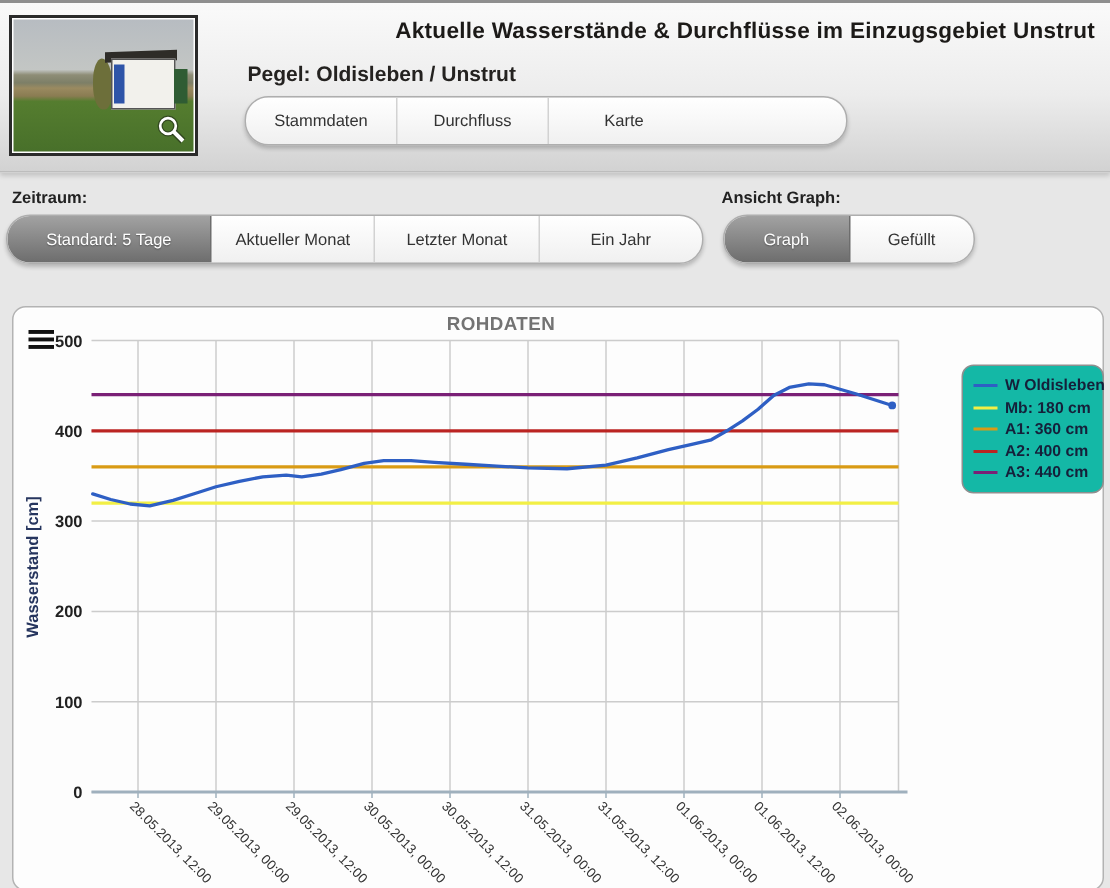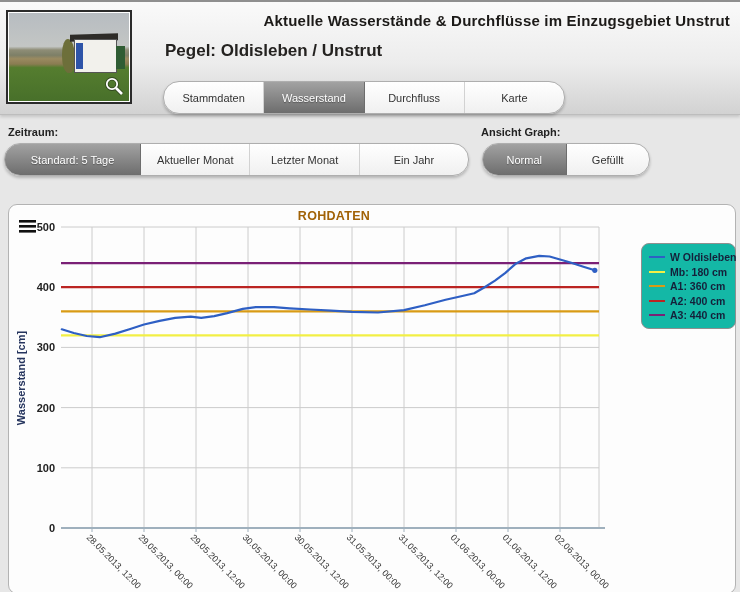--- a/index.html
+++ b/index.html
@@ -30,60 +30,60 @@
   .door{position:absolute;left:55.5%;top:34%;width:6%;height:30%;background:#2e54a8;}
   .shed{position:absolute;left:89%;top:38%;width:8%;height:26%;background:#2f5c33;}
   .bush{position:absolute;left:44%;top:30%;width:11%;height:38%;background:#6d6f3a;border-radius:45% 55% 40% 50%;}
   .mag{position:absolute;right:4px;bottom:3px;}
   .page-title{
     position:absolute;left:165px;top:10px;width:565px;
     font-size:15px;font-weight:bold;color:#1c1a18;letter-spacing:.2px;
   }
   .page-subtitle{
     position:absolute;left:165px;top:39px;
-    font-size:17px;font-weight:bold;color:#242220;
+    font-size:14px;font-weight:bold;color:#242220;
   }
   
   .pill{
     position:absolute;display:flex;height:31px;
     background:linear-gradient(180deg,#ffffff 0%,#f0f0f0 100%);
     border:1px solid #aeaeae;border-radius:16px;overflow:hidden;
     box-shadow:0 2px 3px rgba(0,0,0,.22);
   }
   .seg{
     display:flex;align-items:center;justify-content:center;
     font-size:11px;color:#333;cursor:pointer;white-space:nowrap;
     border-right:1px solid #d2d2d2;
   }
   .seg:last-child{border-right:none;}
   .seg.active{
     background:linear-gradient(180deg,#a2a2a2 0%,#8a8a8a 45%,#6d6d6d 100%);
     color:#fff;text-shadow:0 1px 1px rgba(0,0,0,.35);
     border-right-color:#6d6d6d;
   }
-  .tabbar{left:163px;top:79px;width:400px;}
+  .tabbar{left:163px;top:62px;width:400px;}
   .tabbar .seg{width:100px;}
   
   .ctrl-label{position:absolute;font-size:11px;color:#222;font-weight:bold;}
   #zeitraum-label{left:8px;top:124px;}
   #ansicht-label{left:481px;top:124px;}
   #zeitraum-pill{left:4px;top:141px;width:463px;}
   #zeitraum-pill .seg{width:109px;}
   #zeitraum-pill .seg:first-child{width:136px;}
   #ansicht-pill{left:482px;top:141px;width:166px;}
   #ansicht-pill .seg{width:83px;}
   
   .chart-box{
     position:absolute;left:8px;top:202px;width:726px;height:388px;
     background:#fdfdfd;border:1px solid #b3b3b3;border-radius:9px;
     box-shadow:inset 0 1px 0 #fff;
   }
   .chart-title{
     position:absolute;left:55px;top:4px;width:540px;text-align:center;
-    font-size:12.5px;font-weight:bold;color:#a16207;letter-spacing:.3px;
+    font-size:12.5px;font-weight:bold;color:#737373;letter-spacing:.3px;
   }
   .legend{
     position:absolute;left:632px;top:38px;width:95px;box-sizing:border-box;
     background:#14b8a6;border:1px solid #8f8f8f;border-radius:8px;
     padding:6px 7px 5px 7px;
   }
   .lg-row{display:flex;align-items:center;height:14.5px;cursor:pointer;}
   .lg-dash{width:16px;height:2px;margin-right:5px;flex:0 0 16px;}
   .lg-txt{font-size:10.5px;font-weight:bold;color:#15203a;white-space:nowrap;}
   svg text{font-family:"Liberation Sans", sans-serif;}
@@ -106,37 +106,36 @@
         <line x1="13" y1="12" x2="19" y2="18" stroke="#fff" stroke-width="2.6"></line>
       </svg>
     </div>
   </div>
 
   <div class="page-title">Aktuelle Wasserstände &amp; Durchflüsse im Einzugsgebiet Unstrut</div>
   <div class="page-subtitle">Pegel: Oldisleben / Unstrut</div>
 
   <div class="pill tabbar">
     <div class="seg">Stammdaten</div>
-    <div class="seg active">Wasserstand</div>
     <div class="seg">Durchfluss</div>
     <div class="seg">Karte</div>
   </div>
 </div>
 
 <div class="ctrl-label" id="zeitraum-label">Zeitraum:</div>
 <div class="pill" id="zeitraum-pill">
   <div class="seg active">Standard: 5 Tage</div>
   <div class="seg">Aktueller Monat</div>
   <div class="seg">Letzter Monat</div>
   <div class="seg">Ein Jahr</div>
 </div>
 
 <div class="ctrl-label" id="ansicht-label">Ansicht Graph:</div>
 <div class="pill" id="ansicht-pill">
-  <div class="seg active">Normal</div>
+  <div class="seg active">Graph</div>
   <div class="seg">Gefüllt</div>
 </div>
 
 <div class="chart-box">
   <div class="chart-title">ROHDATEN</div>
   <svg id="chart-svg" width="726" height="388" viewBox="0 0 726 388">
       <line x1="52" y1="323.0" x2="590" y2="323.0" stroke="#cccccc" stroke-width="1"></line>
       <text x="46" y="327.0" text-anchor="end" font-size="11" font-weight="bold" fill="#222">0</text>
       <line x1="52" y1="262.8" x2="590" y2="262.8" stroke="#cccccc" stroke-width="1"></line>
       <text x="46" y="266.8" text-anchor="end" font-size="11" font-weight="bold" fill="#222">100</text>

